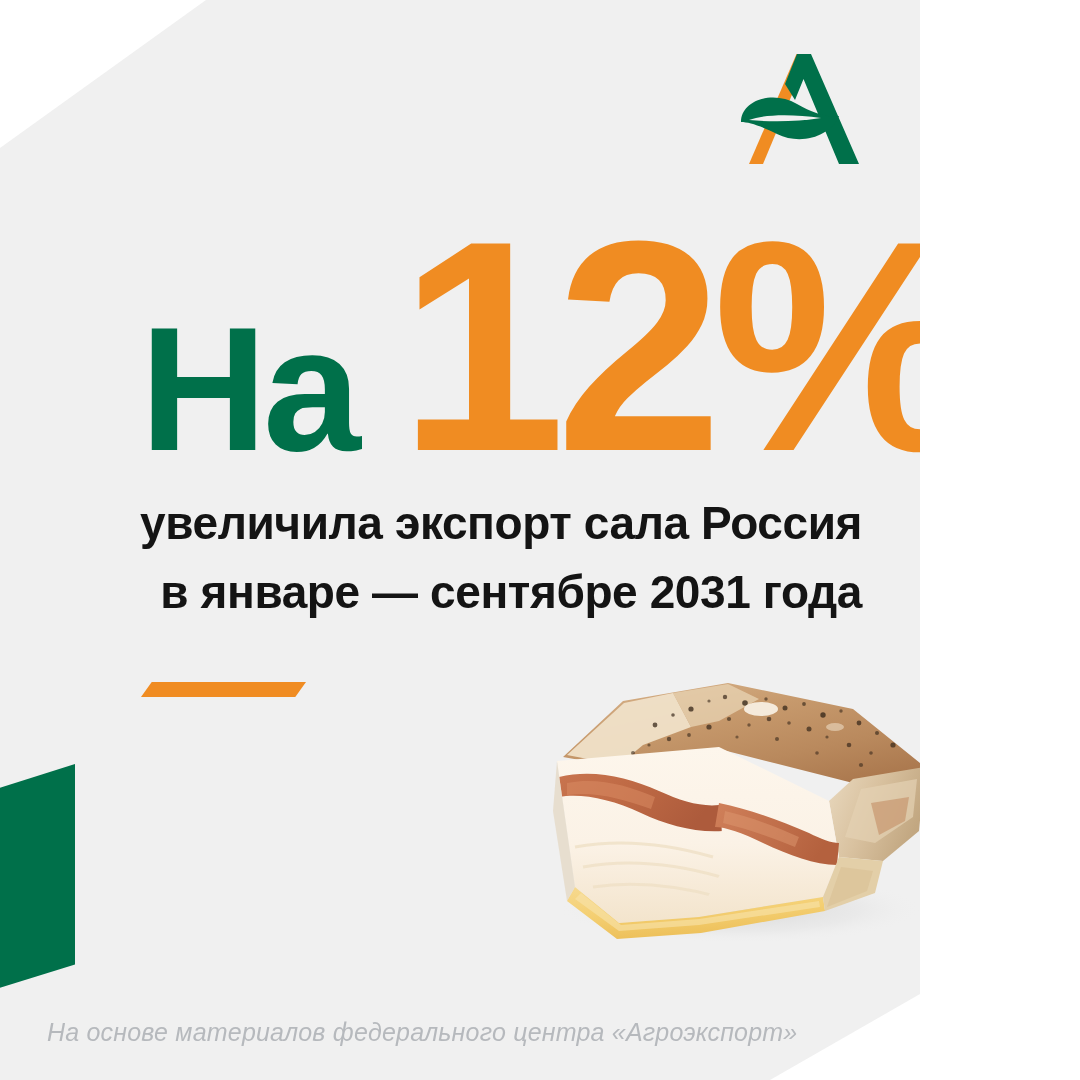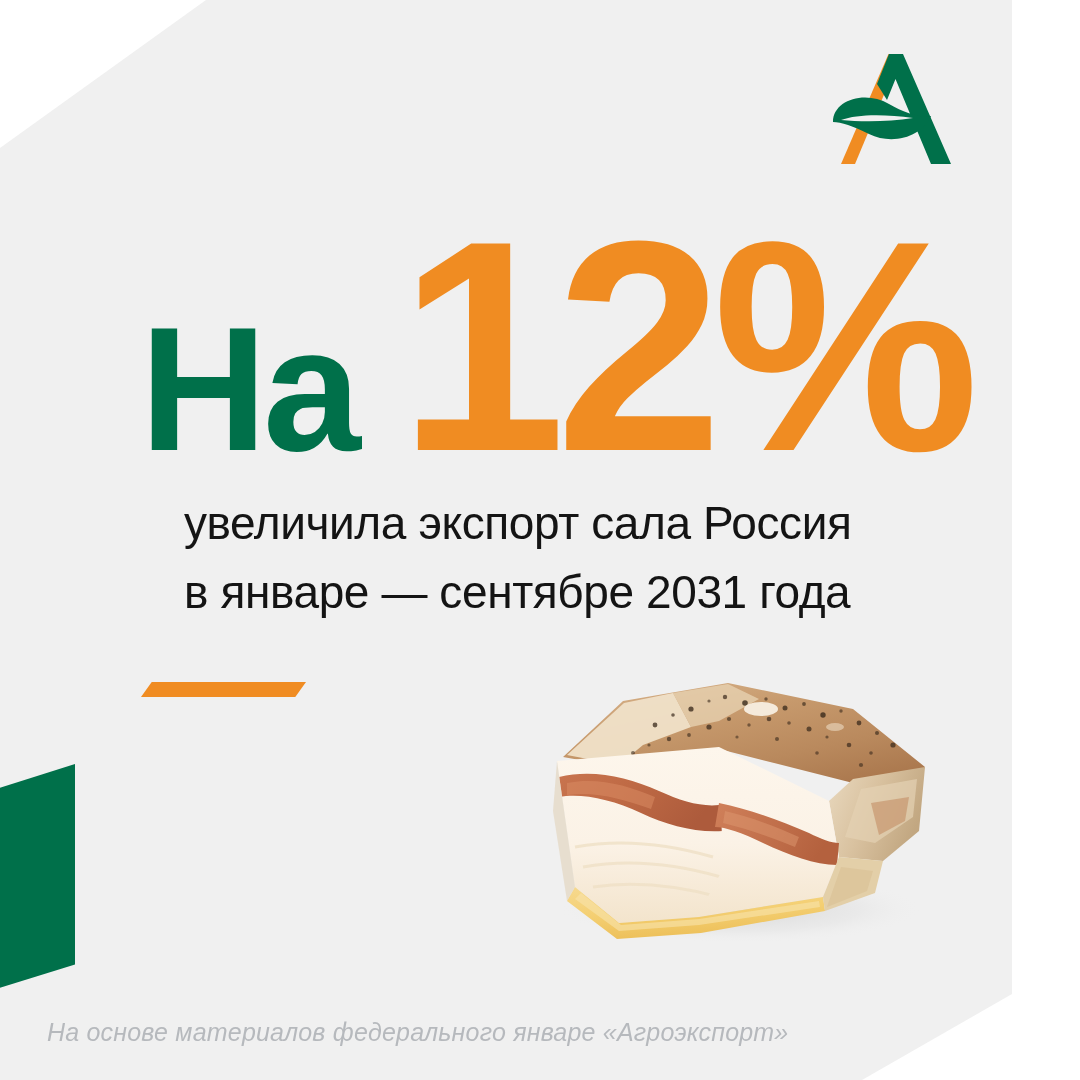--- a/index.html
+++ b/index.html
@@ -9,24 +9,25 @@
   }
   body {
     width: 1080px;
     height: 1080px;
     overflow: hidden;
     font-family: "Liberation Sans", "DejaVu Sans", sans-serif;
   }
 
   #poster {
     position: relative;
-    width: 1012px;
+    width: 920px;
     height: 1080px;
     background: #f0f0f0;
     overflow: hidden;
+    text-align: right;
   }
 
   
   .corner-wedge-tl {
     position: absolute;
     top: 0; left: 0;
     width: 0; height: 0;
     border-top: 148px solid #ffffff;
     border-right: 206px solid transparent;
     z-index: 1;
@@ -89,27 +90,26 @@
     vertical-align: baseline;
   }
 
   
   .subtitle {
     position: absolute;
     left: 140px;
     top: 489px;
     z-index: 5;
     font-size: 46px;
-    font-weight: 400;
+    font-weight: 700;
     line-height: 1.49;
     color: #141414;
     letter-spacing: -0.4px;
     font-stretch: condensed;
     max-width: 830px;
-    margin-left: 44px;
   }
   .subtitle .line { display: block; white-space: nowrap; }
 
   
   .accent-rule {
     position: absolute;
     left: 141px;
     top: 682px;
     width: 165px;
     height: 15px;
@@ -294,15 +294,15 @@
       <path d="M52 226 L96 262 L176 256 L300 236 L302 250 L178 272 L94 278 L44 240 Z" fill="url(#gRindFront)"></path>
       <path d="M58 232 L98 264 L176 258 L296 240 L297 246 L176 264 L96 270 L52 238 Z" fill="#f7e2a8" opacity="0.65"></path>
 
       <path d="M300 236 L316 196 L360 200 L352 232 L302 250 Z" fill="#e3cfa8"></path>
       <path d="M306 240 L318 206 L350 210 L344 230 L304 246 Z" fill="#d9c094" opacity="0.6"></path>
 
       <path d="M34 100 L52 226 L44 240 L30 150 Z" fill="#e0d0b4" opacity="0.55"></path>
     </svg>
   </div>
 
-  <div class="footer-credit">На основе материалов федерального январе «Агроэкспорт»</div>
+  <div class="footer-credit">На основе материалов федерального центра «Агроэкспорт»</div>
 
 </div>
 
 </body></html>

